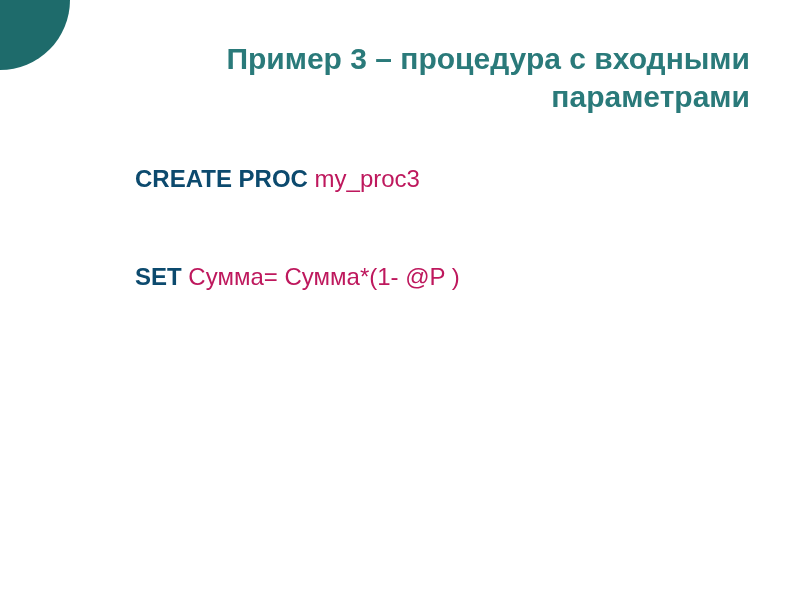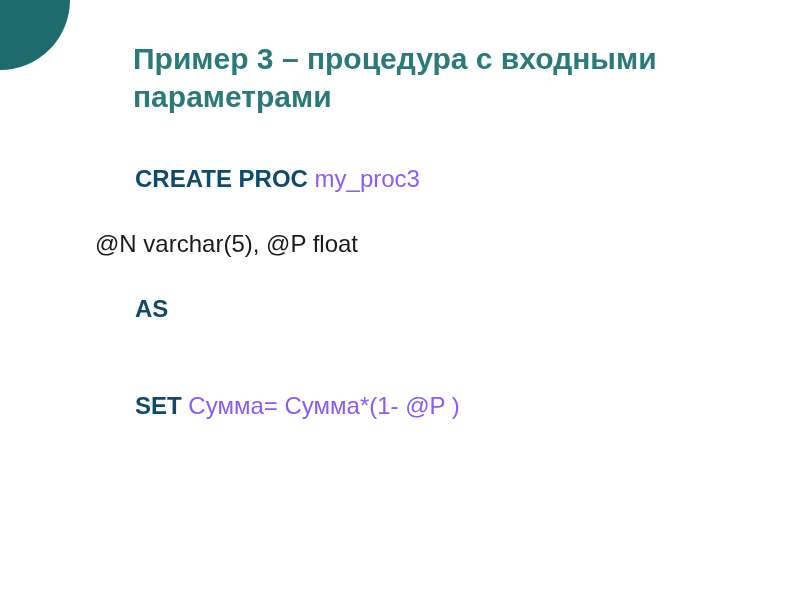--- a/index.html
+++ b/index.html
@@ -23,50 +23,47 @@
     .content {
       padding: 40px 50px 30px 95px;
     }
     .title {
       color: #2a7a7a;
       font-size: 30px;
       font-weight: bold;
       line-height: 1.25;
       margin-bottom: 16px;
       padding-left: 38px;
+      text-align: right;
     }
     .body {
       font-size: 24px;
       color: #1a1a1a;
       line-height: 1.35;
     }
     .body .line { white-space: pre-wrap; }
     .line.indent { text-indent: 26px; }
     .kw { color: #0c4a6e; font-weight: bold; }
-    .normal { color: #8b5cf6; }
+    .normal { color: #be185d; }
   </style>
 </head>
 <body>
 
 <div class="corner-circle"></div>
 
 <div class="content">
   <div class="title">Пример 3 – процедура с входными параметрами</div>
 
   <div class="body">
 
     <div class="line">
       <span class="kw">CREATE PROC</span><span class="normal"> my_proc3</span>
     </div>
 
-    <div class="line">@N varchar(5), @P float</div>
 
-    <div class="line">
-      <span class="kw">AS</span>
-    </div>
 
 
     <div class="line">
       <span class="kw">SET</span><span class="normal"> Сумма= Сумма*(1- @P )</span>
     </div>
 
   </div>
 </div>
 
 </body></html>

